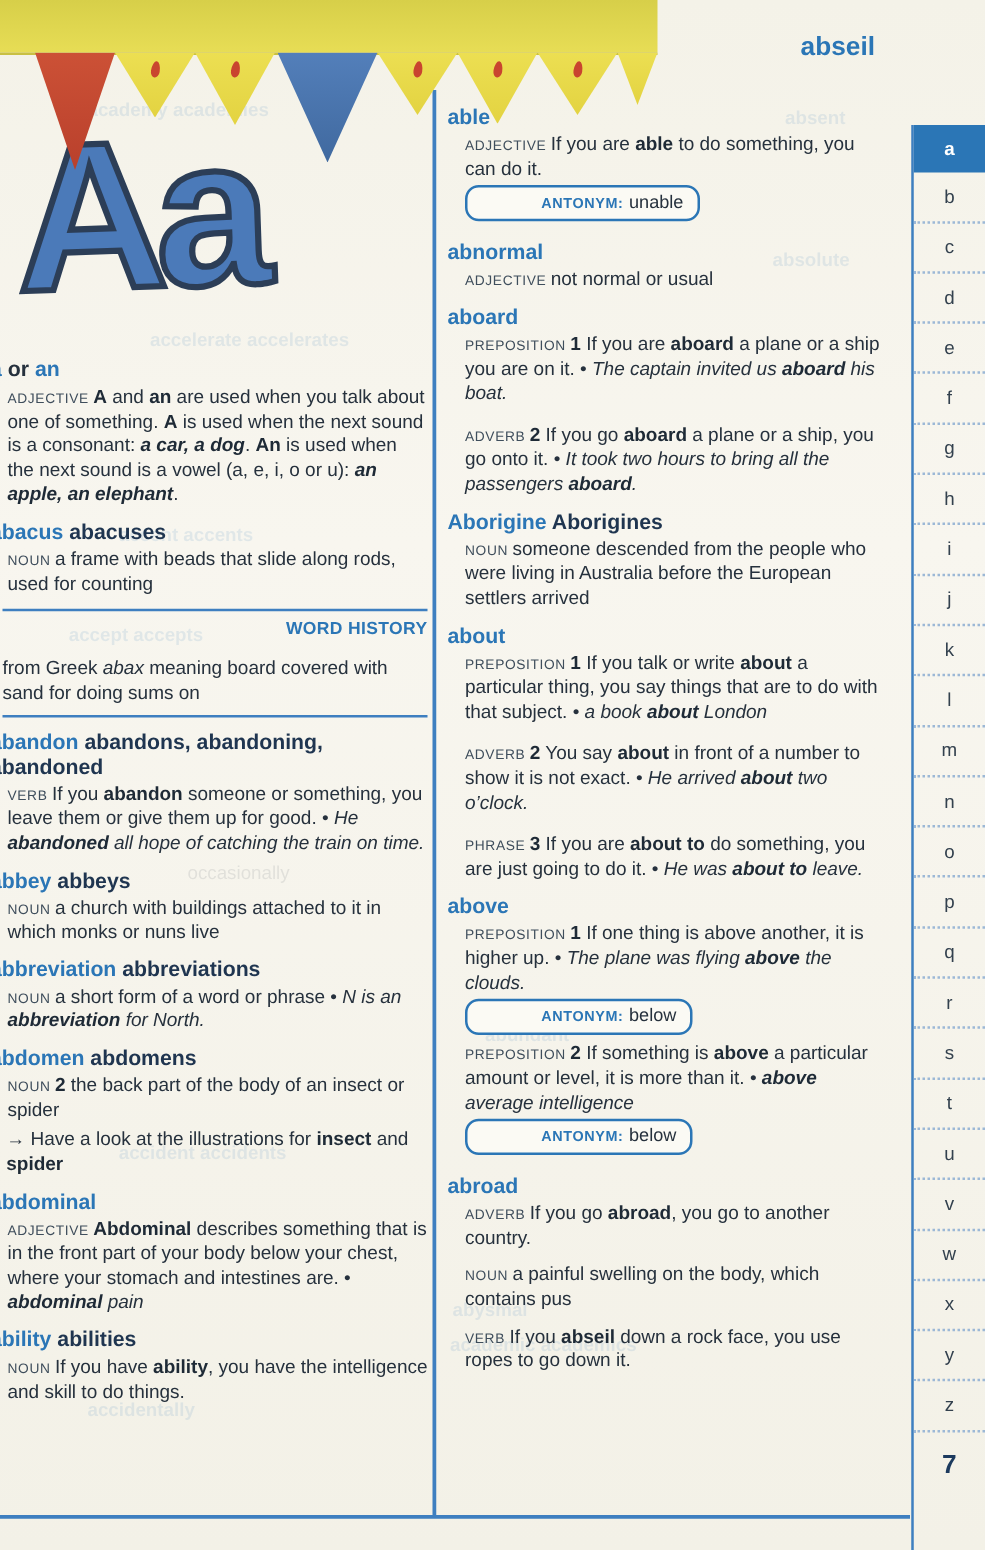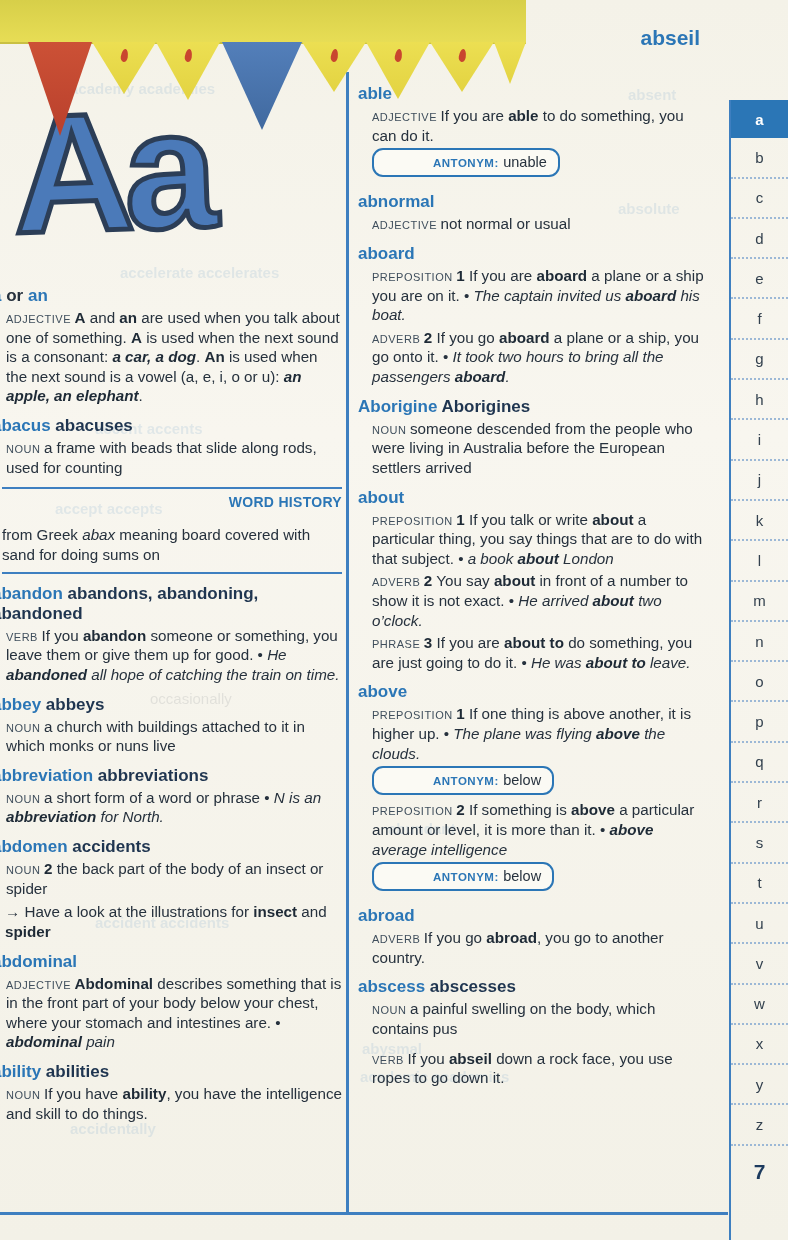--- a/index.html
+++ b/index.html
@@ -59,21 +59,21 @@
   .col-left{left:-8px;top:78px;width:350px;}
   .col-right{left:358px;top:84px;width:354px;}
   .column-divider{position:absolute;left:346px;top:72px;width:2.5px;height:1142px;
       background:#3e7fc0;z-index:1;}
   .bottom-rule{position:absolute;left:0;top:1212px;width:728px;height:2.5px;
       background:#3e7fc0;z-index:1;}
 
   .entry{margin-bottom:10px;}
   .headline{font-size:17px;line-height:1.18;margin-bottom:2px;font-weight:bold;}
   .sense{font-size:15.2px;line-height:1.29;margin-left:14px;color:var(--dark);}
-  .sense + .sense{margin-top:3px;}
+  .sense + .sense{margin-top:14px;}
   .xref{font-size:15.2px;line-height:1.29;margin-left:13px;margin-top:4px;}
 
   .seg-hw{color:var(--blue);font-weight:bold;}
   .seg-infl{color:var(--blue-deep);font-weight:bold;}
   .seg-l{font-size:11px;letter-spacing:.5px;color:#3f4e5c;}
   .seg-b{font-weight:bold;color:#1e2a36;}
   .seg-i{font-style:italic;}
   .seg-bi{font-weight:bold;font-style:italic;color:#1e2a36;}
   .seg-p{}
 
@@ -153,21 +153,21 @@
     <div class="headline"><span class="seg-hw">abbey</span><span class="seg-infl"> abbeys</span></div>
     <div class="sense"><span class="seg-l">NOUN </span><span class="seg-p">a church with buildings attached to it in which monks or nuns live</span></div>
   </div>
 
   <div class="entry">
     <div class="headline"><span class="seg-hw">abbreviation</span><span class="seg-infl"> abbreviations</span></div>
     <div class="sense"><span class="seg-l">NOUN </span><span class="seg-p">a short form of a word or phrase </span><span class="seg-p">• </span><span class="seg-i">N is an </span><span class="seg-bi">abbreviation</span><span class="seg-i"> for North.</span></div>
   </div>
 
   <div class="entry">
-    <div class="headline"><span class="seg-hw">abdomen</span><span class="seg-infl"> accidents</span></div>
+    <div class="headline"><span class="seg-hw">abdomen</span><span class="seg-infl"> abdomens</span></div>
     <div class="sense"><span class="seg-l">NOUN </span><span class="seg-b">2</span><span class="seg-p"> the back part of the body of an insect or spider</span></div>
     <div class="xref"><span class="seg-p">→ Have a look at the illustrations for </span><span class="seg-b">insect</span><span class="seg-p"> and </span><span class="seg-b">spider</span></div>
   </div>
 
   <div class="entry">
     <div class="headline"><span class="seg-hw">abdominal</span></div>
     <div class="sense"><span class="seg-l">ADJECTIVE </span><span class="seg-b">Abdominal</span><span class="seg-p"> describes something that is in the front part of your body below your chest, where your stomach and intestines are. </span><span class="seg-p">• </span><span class="seg-bi">abdominal</span><span class="seg-i"> pain</span></div>
   </div>
 
   <div class="entry">
@@ -225,21 +225,20 @@
       <span class="ant-value">below</span>
     </div>
   </div>
 
   <div class="entry">
     <div class="headline"><span class="seg-hw">abroad</span></div>
     <div class="sense"><span class="seg-l">ADVERB </span><span class="seg-p">If you go </span><span class="seg-b">abroad</span><span class="seg-p">, you go to another country.</span></div>
   </div>
 
   <div class="entry">
-    <div class="headline"><span class="seg-hw">abscess</span><span class="seg-infl"> abscesses</span></div>
     <div class="sense"><span class="seg-l">NOUN </span><span class="seg-p">a painful swelling on the body, which contains pus</span></div>
   </div>
 
   <div class="entry">
     <div class="sense"><span class="seg-l">VERB </span><span class="seg-p">If you </span><span class="seg-b">abseil</span><span class="seg-p"> down a rock face, you use ropes to go down it.</span></div>
   </div>
 </div>
 
 <div class="tabs">
   <div class="tab active">a</div>

